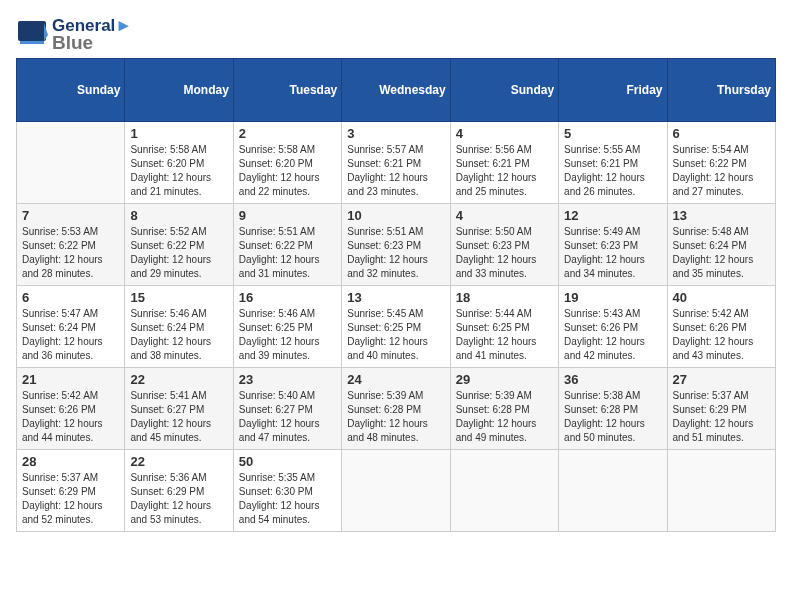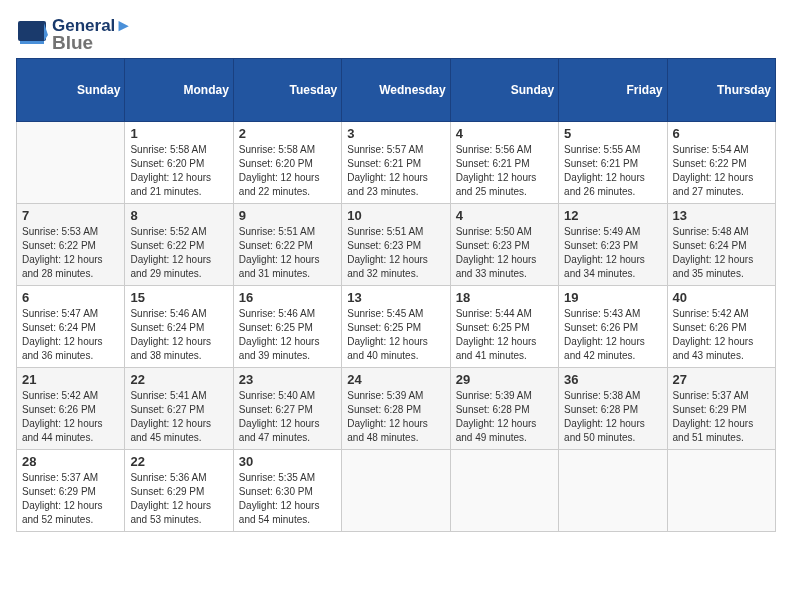--- a/index.html
+++ b/index.html
@@ -229,21 +229,21 @@
       <tr>
         <td>
           <span class="day-num">28</span>
           <div class="day-info">Sunrise: 5:37 AM<br>Sunset: 6:29 PM<br>Daylight: 12 hours<br>and 52 minutes.</div>
         </td>
         <td>
           <span class="day-num">22</span>
           <div class="day-info">Sunrise: 5:36 AM<br>Sunset: 6:29 PM<br>Daylight: 12 hours<br>and 53 minutes.</div>
         </td>
         <td>
-          <span class="day-num">30</span>
+          <span class="day-num">50</span>
           <div class="day-info">Sunrise: 5:35 AM<br>Sunset: 6:30 PM<br>Daylight: 12 hours<br>and 54 minutes.</div>
         </td>
         <td class="empty-cell"></td>
         <td class="empty-cell"></td>
         <td class="empty-cell"></td>
         <td class="empty-cell"></td>
       </tr>
     </tbody>
 </table>
 

